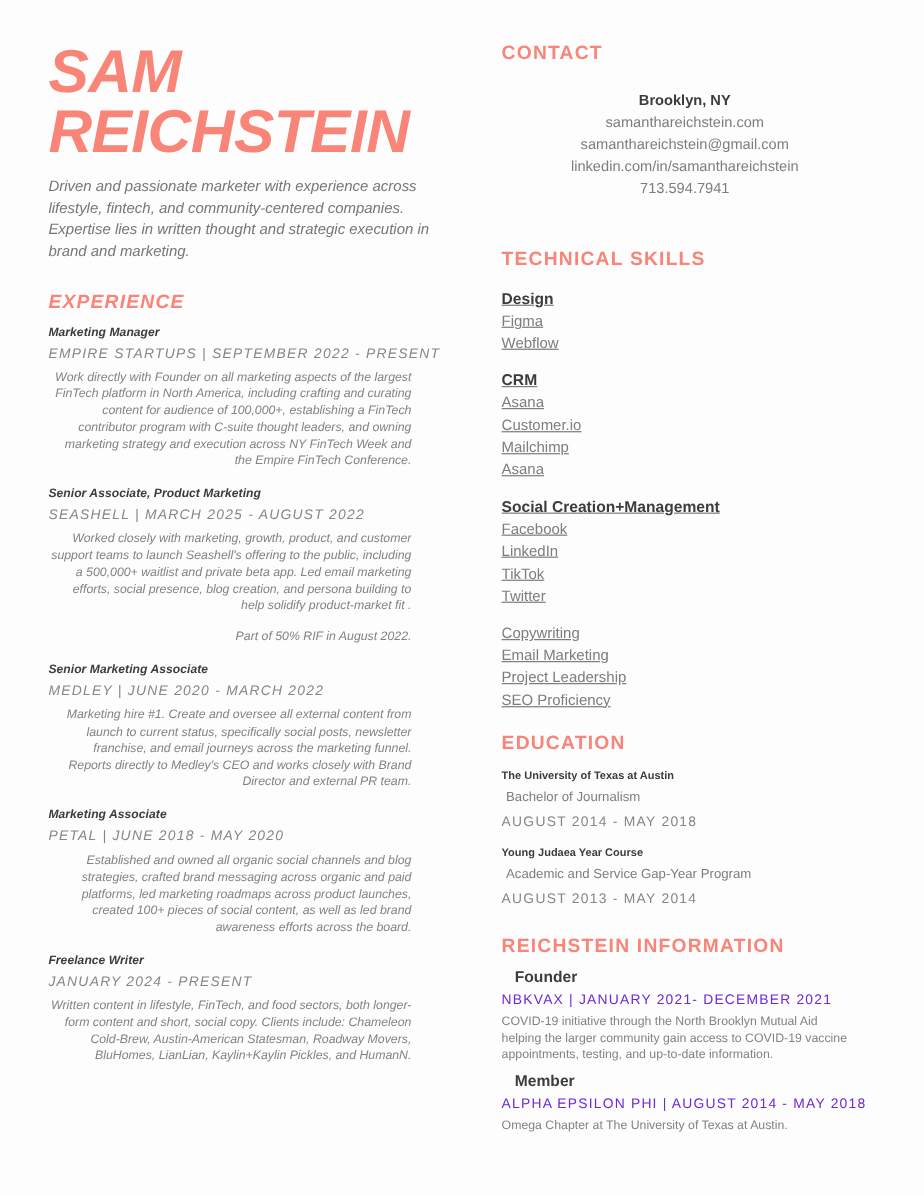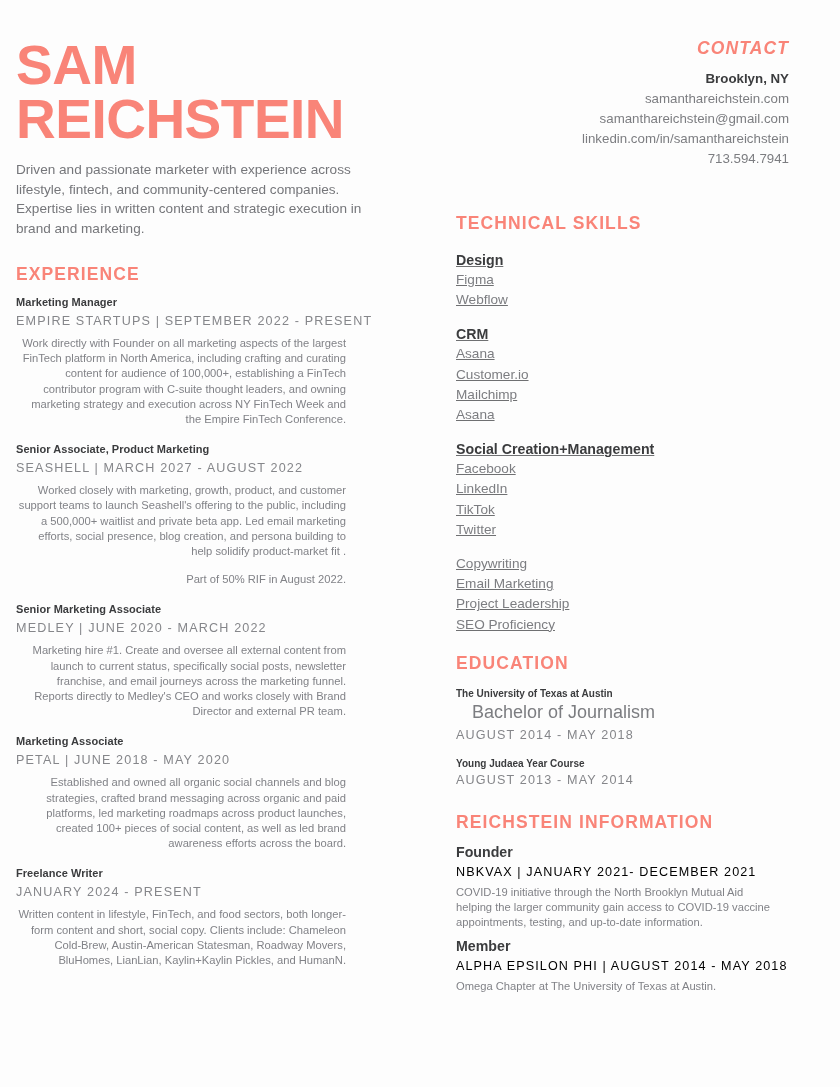--- a/index.html
+++ b/index.html
@@ -18,23 +18,24 @@
   .page {
     position: relative;
     width: 840px;
     height: 1087px;
     background: #fdfdfd;
     box-sizing: border-box;
     padding: 0;
   }
   .col-left {
     position: absolute;
-    left: 16px;
+    left: 44px;
     top: 38px;
     width: 390px;
+    font-style: italic;
   }
   .col-right {
     position: absolute;
     left: 456px;
     top: 38px;
     width: 333px;
   }
 
   
   .name-block {
@@ -91,31 +92,30 @@
     margin: 0;
     width: 330px;
     text-align: right;
   }
   .exp-desc + .exp-desc {
     margin-top: 13px;
   }
 
   
   .contact-head {
-    text-align: right;
-    margin-bottom: 10px;
-    font-style: italic;
+    margin-bottom: 22px;
   }
   .contact-list {
     text-align: right;
   }
   .contact-item {
     font-size: 13.3px;
     line-height: 20px;
     color: #7c7d81;
+    text-align: center;
   }
   .contact-item.bold {
     font-weight: 700;
     color: #3b3c3e;
   }
 
   
   .skills-wrap {
     margin-top: 16px;
     text-decoration: underline;
@@ -144,41 +144,41 @@
     margin-bottom: 13px;
   }
   .edu-school {
     font-size: 10px;
     font-weight: 700;
     color: #3b3c3e;
     line-height: 18px;
     margin: 0;
   }
   .edu-degree {
-    font-size: 18px;
+    font-size: 12px;
     line-height: 19px;
     color: #7c7d81;
-    margin: 0 0 6px 16px;
+    margin: 0 0 6px 4px;
   }
   .edu-dates {
     font-size: 12.6px;
     letter-spacing: 1.15px;
     color: #85868a;
     margin: 0;
   }
   .add-role {
     font-size: 14.2px;
     font-weight: 700;
     color: #3b3c3e;
-    margin: 0 0 5px 0;
+    margin: 0 0 5px 12px;
   }
   .add-meta {
     font-size: 12.6px;
     letter-spacing: 1.1px;
-    color: #000000;
+    color: #6d28d9;
     margin: 0 0 6px 0;
   }
   .add-desc {
     font-size: 11.2px;
     line-height: 15.3px;
     color: #818287;
     margin: 0 0 7px 0;
     width: 315px;
   }
   .add-entry {
@@ -193,35 +193,35 @@
 
 <div class="page">
 
   <div class="col-left">
 
     <div class="name-block">
       <div class="name-line">SAM</div>
       <div class="name-line">REICHSTEIN</div>
     </div>
 
-    <p class="summary">Driven and passionate marketer with experience across lifestyle, fintech, and community-centered companies. Expertise lies in written content and strategic execution in brand and marketing.</p>
+    <p class="summary">Driven and passionate marketer with experience across lifestyle, fintech, and community-centered companies. Expertise lies in written thought and strategic execution in brand and marketing.</p>
 
     <div class="gap-26"></div>
 
     <h2 class="section-title">EXPERIENCE</h2>
 
     <div class="exp">
       <div class="exp-title">Marketing Manager</div>
       <div class="exp-meta">EMPIRE STARTUPS | SEPTEMBER 2022 - PRESENT</div>
       <p class="exp-desc">Work directly with Founder on all marketing aspects of the largest FinTech platform in North America, including crafting and curating content for audience of 100,000+, establishing a FinTech contributor program with C-suite thought leaders, and owning marketing strategy and execution across  NY FinTech Week and the Empire FinTech Conference.</p>
     </div>
 
     <div class="exp">
       <div class="exp-title">Senior Associate, Product Marketing</div>
-      <div class="exp-meta">SEASHELL | MARCH 2027 - AUGUST 2022</div>
+      <div class="exp-meta">SEASHELL | MARCH 2025 - AUGUST 2022</div>
       <p class="exp-desc">Worked closely with marketing, growth, product, and customer support teams to launch Seashell's offering to the public, including a 500,000+ waitlist and private beta app. Led email marketing efforts, social presence, blog creation, and persona building to help solidify product-market fit .</p>
       <p class="exp-desc">Part of 50% RIF in August 2022.</p>
     </div>
 
     <div class="exp">
       <div class="exp-title">Senior Marketing Associate</div>
       <div class="exp-meta">MEDLEY | JUNE 2020 - MARCH 2022</div>
       <p class="exp-desc">Marketing hire #1. Create and oversee all external content from launch to current status, specifically social posts, newsletter franchise, and email journeys across the marketing funnel. Reports directly to Medley's CEO and works closely with Brand Director and external PR team.</p>
     </div>
 
@@ -294,20 +294,21 @@
     <h2 class="section-title">EDUCATION</h2>
 
     <div class="edu">
       <div class="edu-school">The University of Texas at Austin</div>
       <div class="edu-degree">Bachelor of Journalism</div>
       <div class="edu-dates">AUGUST 2014 - MAY 2018</div>
     </div>
 
     <div class="edu">
       <div class="edu-school">Young Judaea Year Course</div>
+      <div class="edu-degree">Academic and Service Gap-Year Program</div>
       <div class="edu-dates">AUGUST 2013 - MAY 2014</div>
     </div>
 
     <div class="gap-12"></div>
 
     <h2 class="section-title">REICHSTEIN INFORMATION</h2>
 
     <div class="add-entry">
       <div class="add-role">Founder</div>
       <div class="add-meta">NBKVAX | JANUARY 2021- DECEMBER 2021</div>

